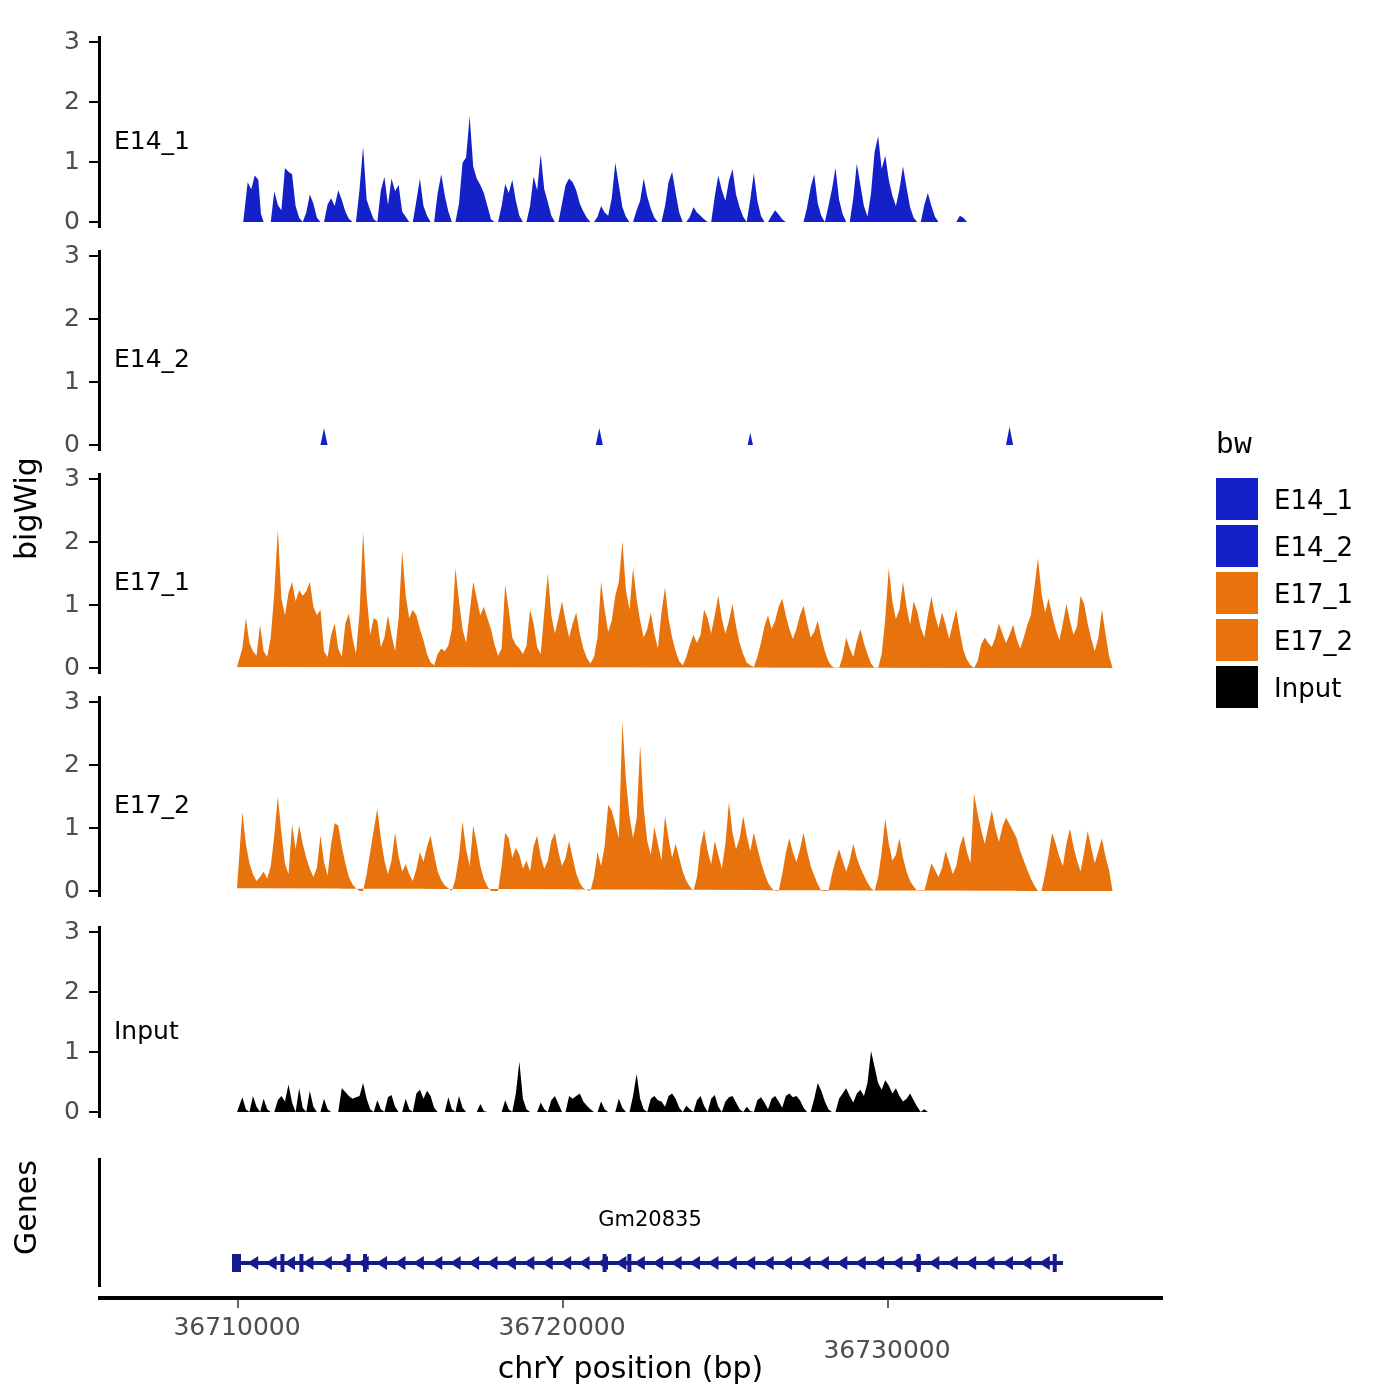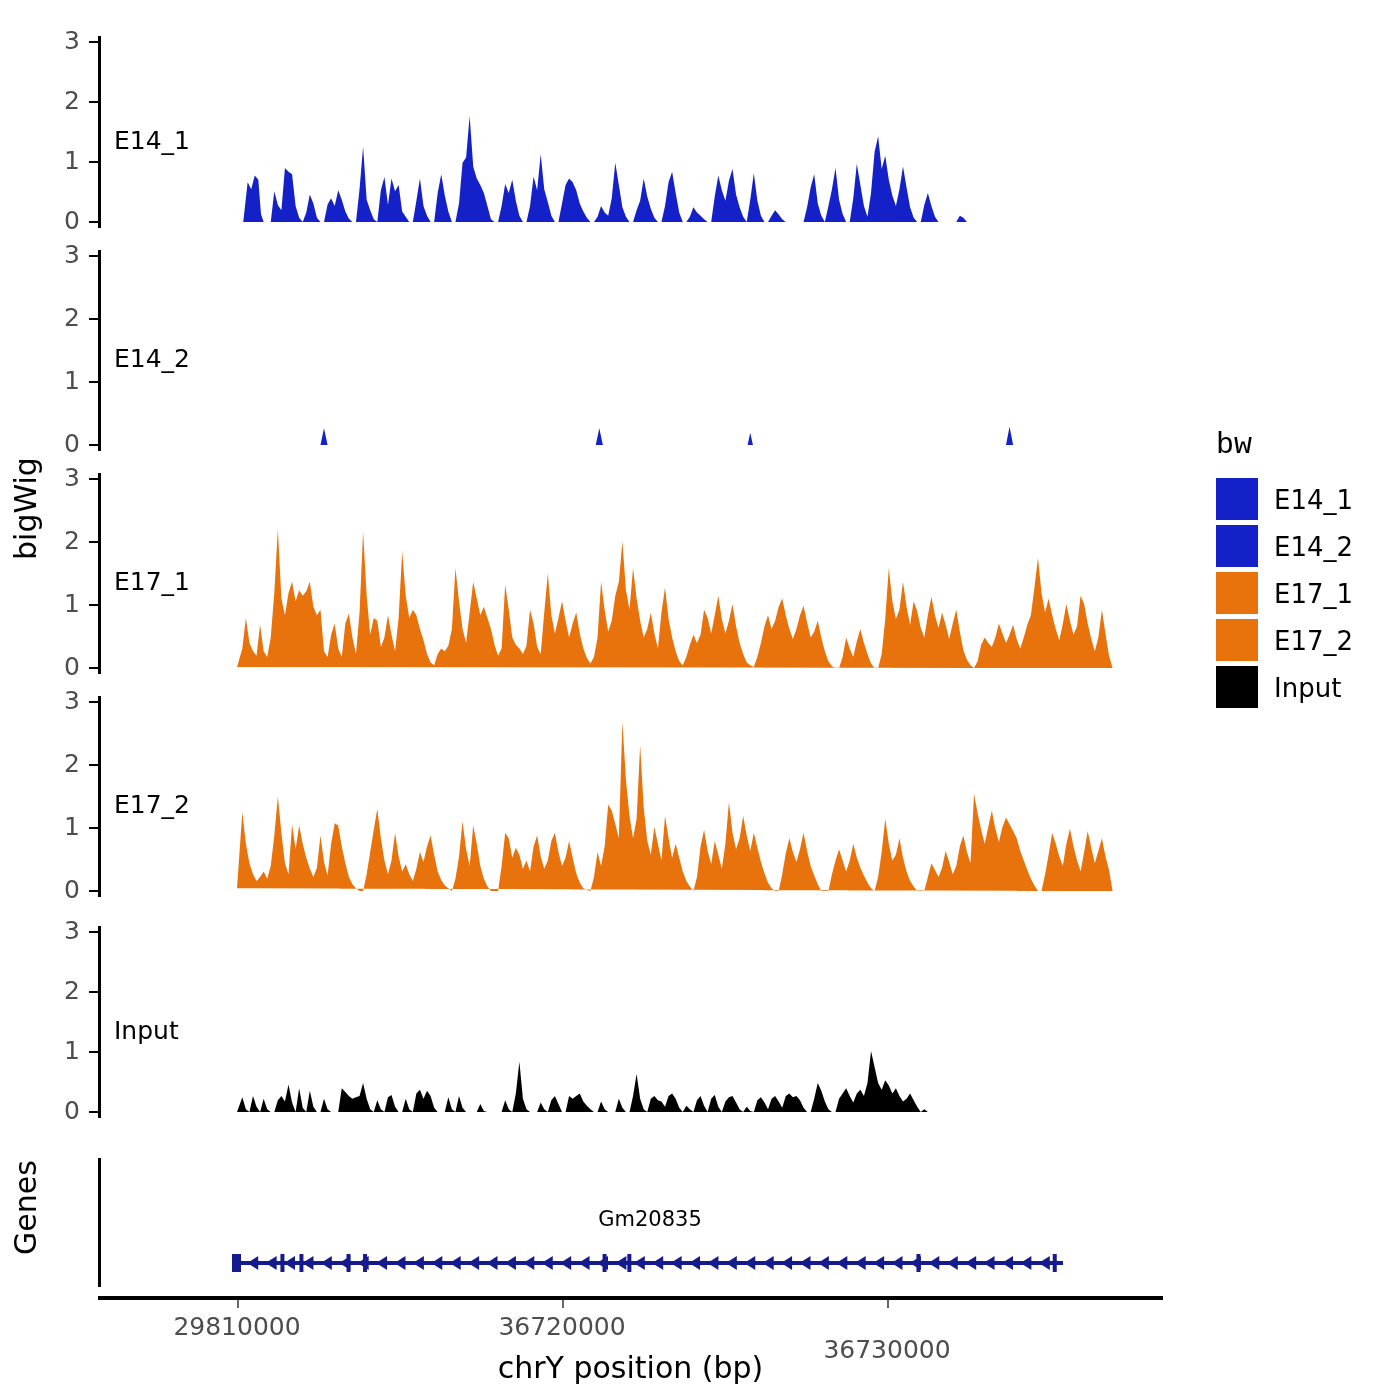--- a/index.html
+++ b/index.html
@@ -192,21 +192,21 @@
             <path d="M791.3863636363636,17 L802.3863636363636,10 L802.3863636363636,24 Z" fill="#151b8d"></path>
             <path d="M809.7954545454546,17 L820.7954545454546,10 L820.7954545454546,24 Z" fill="#151b8d"></path>
           </svg>
         </div>
       </div>
     </div>
 
   <div id="xaxis">
       <div class="xaxis-line" style="left: 98px; top: 1296px; width: 1065px;"></div>
       <div class="xtick" style="left: 237px; top: 1300px;"></div>
-      <div class="xticklabel" style="left: 137px; top: 1312px; width: 200px;">29810000</div>
+      <div class="xticklabel" style="left: 137px; top: 1312px; width: 200px;">36710000</div>
       <div class="xtick" style="left: 562px; top: 1300px;"></div>
       <div class="xticklabel" style="left: 462px; top: 1312px; width: 200px; text-align: center;">36720000</div>
       <div class="xtick" style="left: 887px; top: 1300px;"></div>
       <div class="xticklabel" style="left: 787px; top: 1335px; width: 200px;">36730000</div>
       <div class="xaxis-title" style="left: 98px; top: 1350px; width: 1065px;">chrY position (bp)</div>
     </div>
 
   <div class="legend">
     <div class="legend-title" style="left:1216px;top:428px;font-family:Liberation Mono, monospace;">bw</div>
     <div id="legend-items">

